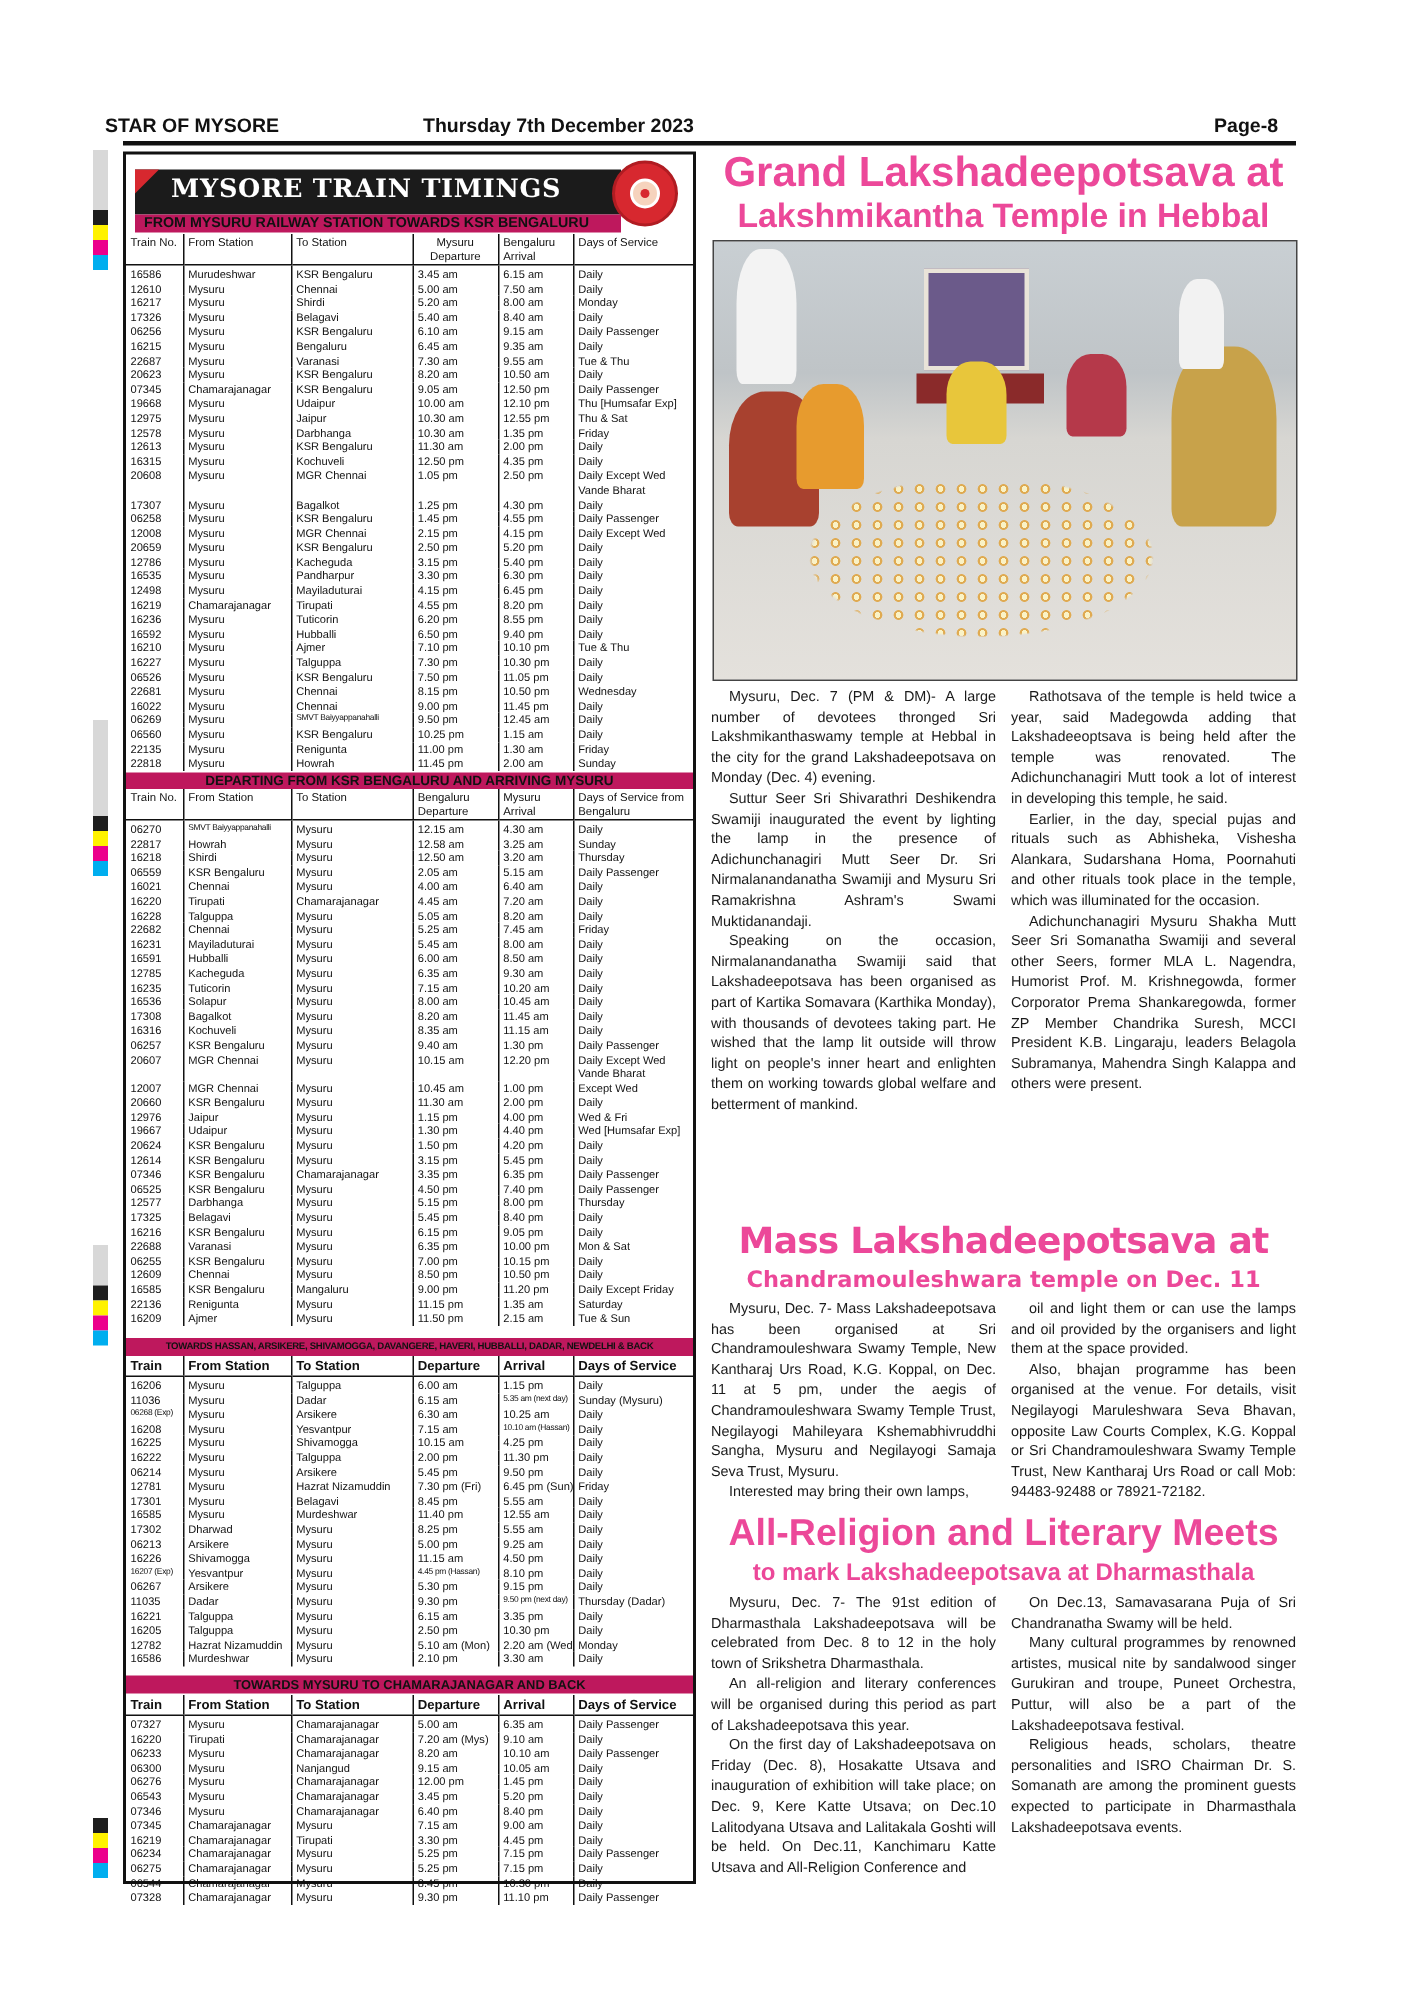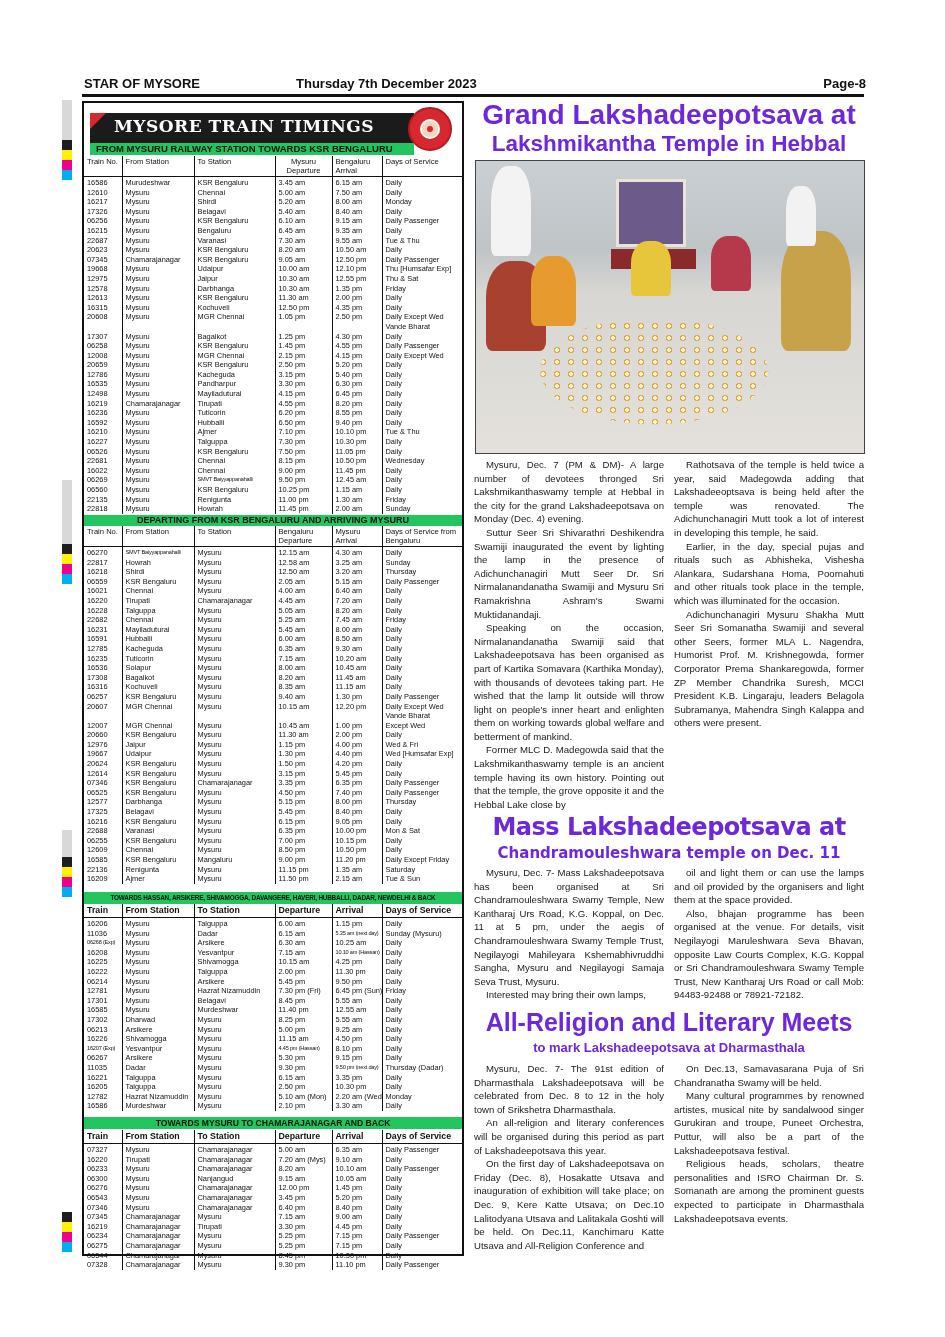--- a/index.html
+++ b/index.html
@@ -8,54 +8,54 @@
 
   
   .regbar { position: absolute; left: 62px; width: 10px; }
   .regbar .gray { background: #d8d8d8; }
   .regbar .k { background: #1e1e1e; height: 10px; }
   .regbar .y { background: #fff200; height: 10px; }
   .regbar .m { background: #ec008c; height: 10px; }
   .regbar .c { background: #00aeef; height: 10px; }
 
   
-  .masthead { position: absolute; left: 84px; top: 74px; width: 782px; height: 20px; font-weight: bold; font-size: 13px; }
+  .masthead { position: absolute; left: 70px; top: 74px; width: 782px; height: 20px; font-weight: bold; font-size: 13px; }
   .masthead .paper { position: absolute; left: 0; top: 2px; }
   .masthead .date { position: absolute; left: 168px; top: 2px; margin-left: 44px; }
   .masthead .page { position: absolute; right: 0; top: 2px; }
   .mast-rule { position: absolute; left: 82px; top: 94px; width: 782px; height: 3px; background: #111; }
 
   
   .timings { position: absolute; left: 82px; top: 101px; width: 382px; height: 1155px; border: 2px solid #111; }
   .tt-banner { position: absolute; left: 6px; top: 10px; width: 324px; height: 30px; background: #1b1b1b; }
   .tt-banner .redtri { position: absolute; left: 0; top: 0; width: 0; height: 0; border-top: 16px solid #d7282f; border-right: 16px solid transparent; }
   .tt-banner .title { position: absolute; left: 24px; top: 3px; color: #fff; font-family: "DejaVu Serif", serif; font-weight: bold; font-size: 17px; letter-spacing: 0.5px; }
   .tt-logo { position: absolute; right: 10px; top: 4px; width: 44px; height: 44px; border-radius: 50%; background: #d7282f; border: 2px solid #b01c22; }
   .tt-logo .inner { position: absolute; left: 10px; top: 10px; width: 20px; height: 20px; border-radius: 50%; background: #f6d3bd; border: 2px solid #fff; }
   .tt-logo .core { position: absolute; left: 5px; top: 5px; width: 6px; height: 6px; border-radius: 50%; background: #d7282f; }
 
-  .sec-head { position: absolute; left: 0; width: 378px; background: #22c55e; font-weight: bold; text-align: center; color: #111; }
+  .sec-head { position: absolute; left: 0; width: 378px; background: #be185d; font-weight: bold; text-align: center; color: #111; }
   .sec-head.first { text-align: left; padding-left: 6px; width: 324px; left: 6px; }
 
   table.tt { position: absolute; left: 0; width: 378px; border-collapse: collapse; font-size: 7.4px; line-height: 9.6px; table-layout: fixed; }
   table.tt td, table.tt th { padding: 0 3px; border-left: 1px solid #111; vertical-align: top; white-space: nowrap; overflow: hidden; font-weight: normal; text-align: left; }
   table.tt td:first-child, table.tt th:first-child { border-left: none; }
   table.tt thead th { font-size: 7.6px; line-height: 9px; border-bottom: 1px solid #111; padding-top: 1px; padding-bottom: 1px; }
   table.tt thead.big th { font-size: 8.8px; font-weight: bold; line-height: 11px; }
   table.tt tbody tr:first-child td { padding-top: 1px; }
   table.tt col.c1 { width: 38px; }
   table.tt col.c2 { width: 72px; }
   table.tt col.c3 { width: 81px; }
   table.tt col.c4 { width: 57px; }
   table.tt col.c5 { width: 50px; }
   table.tt col.c6 { width: 80px; }
   .sm { font-size: 5.6px; letter-spacing: -0.2px; }
 
   
-  .headline { position: absolute; left: 474px; width: 390px; text-align: center; font-weight: bold; color: #6d28d9; white-space: nowrap; }
+  .headline { position: absolute; left: 474px; width: 390px; text-align: center; font-weight: bold; color: #ec4899; white-space: nowrap; }
   .h1a { top: 99px; font-size: 28px; }
   .h1b { top: 131px; font-size: 22.5px; }
   .photo { position: absolute; left: 475px; top: 160px; width: 390px; height: 294px; border: 1px solid #444; overflow: hidden;
            background: linear-gradient(#c9cfd3 0%, #bfc4c7 30%, #d7d6d2 45%, #e4e1dc 100%); }
   .photo .backdrop { position: absolute; left: 140px; top: 18px; width: 70px; height: 68px; background: #6b5a8a; border: 3px solid #e9e3d8; }
   .photo .stage { position: absolute; left: 135px; top: 88px; width: 85px; height: 20px; background: #8a2a2a; }
   .photo .p { position: absolute; border-radius: 40% 40% 10% 10%; }
   .photo .lamps { position: absolute; left: 18px; top: 135px; width: 320px; height: 150px;
      background-image: radial-gradient(circle, #fff7c4 0 2px, #e0a23a 2px 3px, transparent 3.5px);
      background-size: 14px 12px; opacity: 0.85;
@@ -63,21 +63,21 @@
 
   .col { position: absolute; font-size: 9.6px; line-height: 13.6px; text-align: justify; color: #1a1a1a; }
   .col p { text-indent: 12px; margin-bottom: 0; }
   .c-a1 { left: 474px; top: 458px; width: 190px; }
   .c-a2 { left: 674px; top: 458px; width: 190px; }
   .h2a { top: 813px; font-size: 24px; font-family: "DejaVu Sans", sans-serif; letter-spacing: -0.5px; }
   .h2b { top: 844px; font-size: 15px; font-family: "DejaVu Sans", sans-serif; }
   .c-b1 { left: 474px; top: 866px; width: 190px; }
   .c-b2 { left: 674px; top: 866px; width: 190px; }
   .h3a { top: 1008px; font-size: 25px; }
-  .h3b { top: 1040px; font-size: 13px; }
+  .h3b { top: 1040px; font-size: 16px; }
   .c-c1 { left: 474px; top: 1062px; width: 190px; }
   .c-c2 { left: 674px; top: 1062px; width: 190px; }
 </style>
 </head>
 <body>
 
 <div class="regbar" style="top:100px;">
   <div class="gray" style="height:40px;"></div>
     <div class="k"></div>
     <div class="y"></div>
@@ -1039,21 +1039,20 @@
   <div class="p" style="left:155px;top:80px;width:40px;height:55px;background:#e8c63b;"></div>
   <div class="p" style="left:235px;top:75px;width:40px;height:55px;background:#b5394a;"></div>
   <div class="p" style="left:305px;top:70px;width:70px;height:120px;background:#c8a24a;"></div>
   <div class="p" style="left:310px;top:25px;width:30px;height:60px;background:#f2f2f2;"></div>
   <div class="lamps"></div>
 </div>
 <div class="col c-a1">
     <p>Mysuru, Dec. 7 (PM &amp; DM)- A large number of devotees thronged Sri Lakshmikanthaswamy temple at Hebbal in the city for the grand Lakshadeepotsava on Monday (Dec. 4) evening.</p>
     <p>Suttur Seer Sri Shivarathri Deshikendra Swamiji inaugurated the event by lighting the lamp in the presence of Adichunchanagiri Mutt Seer Dr. Sri Nirmalanandanatha Swamiji and Mysuru Sri Ramakrishna Ashram's Swami Muktidanandaji.</p>
     <p>Speaking on the occasion, Nirmalanandanatha Swamiji said that Lakshadeepotsava has been organised as part of Kartika Somavara (Karthika Monday), with thousands of devotees taking part. He wished that the lamp lit outside will throw light on people's inner heart and enlighten them on working towards global welfare and betterment of mankind.</p>
-    <p>Former MLC  D. Madegowda said that the Lakshmikanthaswamy temple is an ancient temple having its own history. Pointing out that the temple, the grove opposite it and the Hebbal Lake close by</p>
   </div>
 <div class="col c-a2">
     <p>Rathotsava of the temple is held twice a year, said Madegowda adding that Lakshadeeoptsava is being held after the temple was renovated. The Adichunchanagiri Mutt  took a lot of interest in developing this temple, he said.</p>
     <p>Earlier, in the day, special pujas and rituals such as Abhisheka, Vishesha Alankara, Sudarshana Homa, Poornahuti and other rituals took place in the temple, which was illuminated for the occasion.</p>
     <p>Adichunchanagiri Mysuru Shakha Mutt Seer Sri Somanatha Swamiji and several other Seers, former MLA L. Nagendra, Humorist Prof. M. Krishnegowda, former Corporator Prema Shankaregowda, former ZP Member Chandrika Suresh, MCCI President K.B. Lingaraju, leaders Belagola Subramanya, Mahendra Singh Kalappa and others were present.</p>
   </div>
 
 <div class="headline h2a">Mass Lakshadeepotsava at</div>
 <div class="headline h2b">Chandramouleshwara temple on Dec. 11</div>
 <div class="col c-b1">

